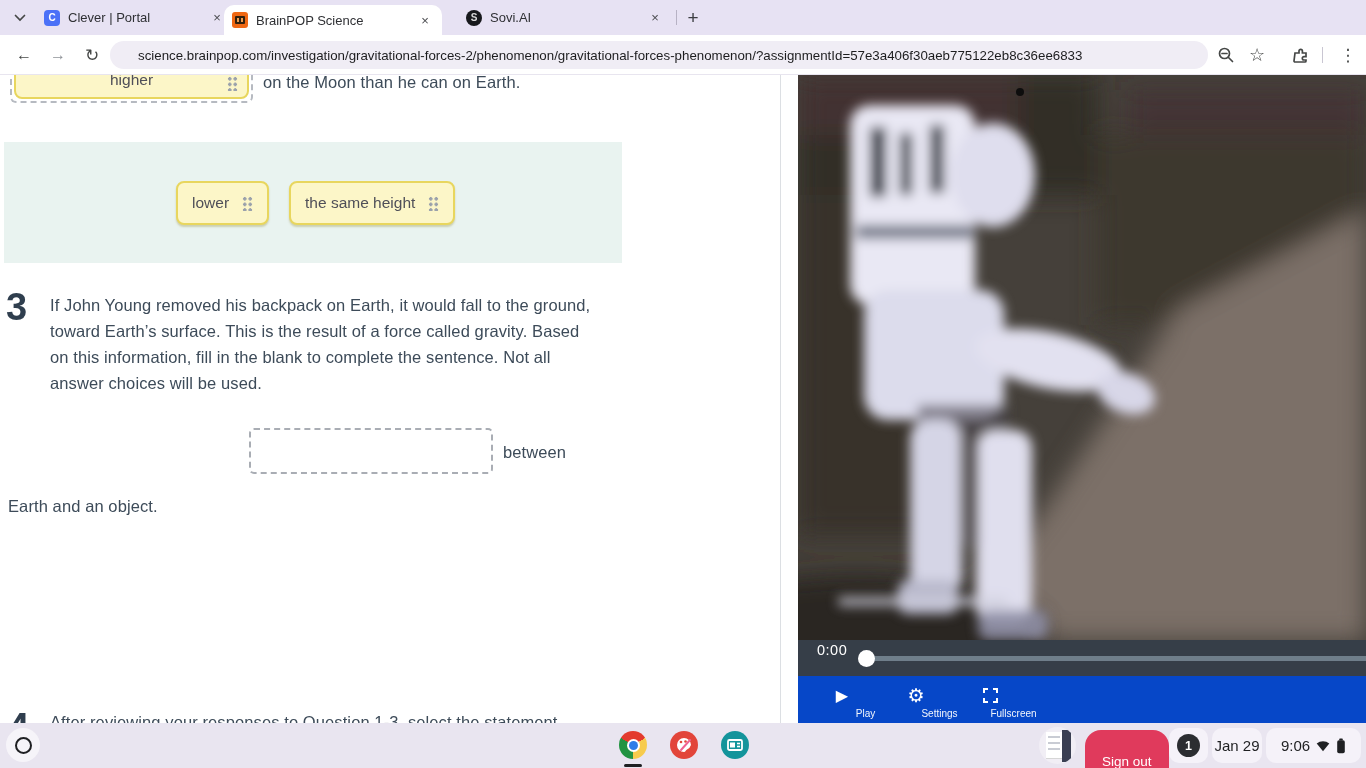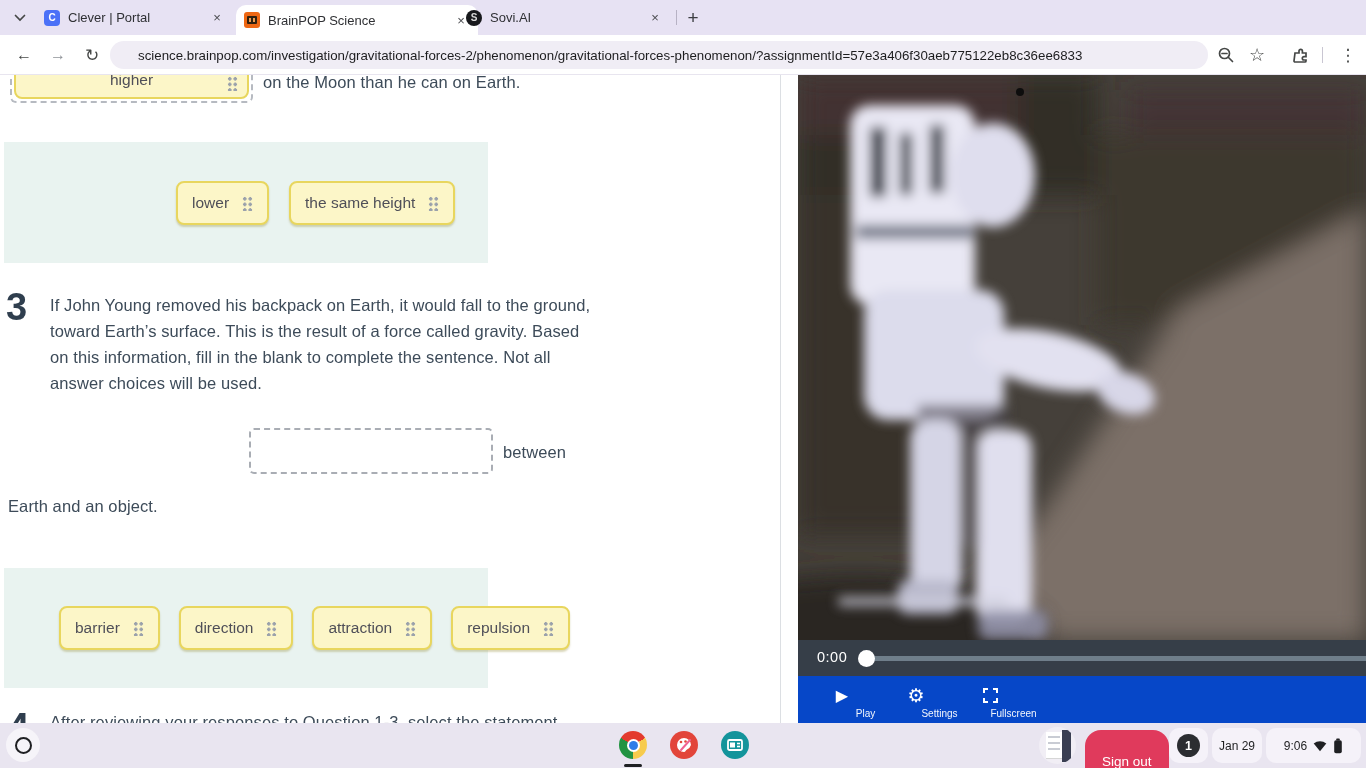--- a/index.html
+++ b/index.html
@@ -26,38 +26,38 @@
   #omnibox{position:absolute;left:110px;top:6px;width:1098px;height:28px;border-radius:14px;background:#f0edf5;display:flex;align-items:center;overflow:hidden;}
   #omnibox .url{font-size:13.3px;color:#1d1d1f;white-space:nowrap;margin-left:0;}
   .tool-right{position:absolute;top:8px;width:24px;height:24px;display:flex;align-items:center;justify-content:center;color:#454746;}
   .tool-sep{position:absolute;left:1322px;top:12px;width:1px;height:16px;background:#c9c6d2;}
   svg.lineicon{stroke:#454746;fill:none;stroke-width:1.7;stroke-linecap:round;}
   
   #quiz{position:absolute;top:75px;left:0;width:780px;height:648px;background:#fff;overflow:hidden;}
   #pane-divider{position:absolute;left:780px;top:75px;width:1px;height:648px;background:#dcdfe3;}
   .qtext{position:absolute;font-size:16.5px;color:#3d4b59;letter-spacing:.1px;}
   .qnum{position:absolute;font-size:38px;font-weight:800;color:#2f3e4e;line-height:1;}
-  .teal{position:absolute;left:4px;width:484px;background:#e9f3f0;display:flex;box-sizing:border-box;}
+  .teal{position:absolute;left:4px;width:618px;background:#e9f3f0;display:flex;box-sizing:border-box;}
   .chip{display:inline-flex;align-items:center;justify-content:center;gap:13px;height:44px;
         padding:0 14px;background:#fcf6c8;border:2px solid #e8d65e;border-radius:8px;box-sizing:border-box;
         box-shadow:0 2px 2px rgba(150,140,60,.35);cursor:grab;}
   .chip-label{font-size:15.5px;color:#4f4f58;}
   .handle{width:11px;height:16px;flex:0 0 11px;
         background-image:radial-gradient(circle,#9aa1ab 1.6px,transparent 1.9px);
         background-size:5.5px 5.6px;background-position:0 1px;}
   .dropzone{position:absolute;border:2px dashed #b6bac1;border-radius:6px;box-sizing:border-box;}
   #zone1{left:10px;top:-19px;width:243px;height:47px;padding:2px;}
   #zone1 .chip{width:100%;height:100%;position:relative;box-shadow:none;border-width:2px;}
   #zone1 .handle{position:absolute;right:9px;top:13px;}
   #blank3{left:249px;top:353px;width:244px;height:46px;border-width:2px;border-color:#a9adb4;border-radius:5px;}
   
   #player{position:absolute;left:798px;top:75px;width:568px;height:648px;background:#363e48;}
   #vframe{position:absolute;left:0;top:0;width:568px;height:565px;overflow:hidden;}
   #timebar{position:absolute;left:0;top:565px;width:568px;height:36px;background:#363e48;}
-  #timebar .time{position:absolute;left:19px;top:9px;color:#fff;font-size:14.5px;letter-spacing:.5px;}
+  #timebar .time{position:absolute;left:19px;top:2px;color:#fff;font-size:14.5px;letter-spacing:.5px;}
   #track{position:absolute;left:68px;right:0;top:16px;height:5px;background:#6f7e8a;}
   #thumb{position:absolute;left:60px;top:10px;width:17px;height:17px;border-radius:50%;background:#fff;cursor:pointer;}
   #bluebar{position:absolute;left:0;top:601px;width:568px;height:47px;background:#0647c8;}
   .vbtn{position:absolute;top:9px;display:flex;flex-direction:column;align-items:center;color:#fff;cursor:pointer;}
   .vbtn .ic{height:20px;display:flex;align-items:center;justify-content:center;font-size:16px;}
   .vbtn .lbl{font-size:10px;margin-top:3px;opacity:.95;margin-left:47px;}
   
   #shelf{position:absolute;left:0;top:723px;width:1366px;height:45px;background:#e9e5f0;}
   #launcher{position:absolute;left:6px;top:5px;width:34px;height:34px;border-radius:50%;background:#f6f4f9;display:flex;align-items:center;justify-content:center;}
   #launcher i{width:13px;height:13px;border:2.6px solid #1f2023;border-radius:50%;}
@@ -69,37 +69,37 @@
   .chrome-mid{width:13px;height:13px;border-radius:50%;background:#fff;display:flex;align-items:center;justify-content:center;}
   .chrome-in{width:9px;height:9px;border-radius:50%;background:#2f7de8;}
   .pill{position:absolute;top:5px;height:35px;border-radius:10px;background:#f5f2f9;display:flex;align-items:center;justify-content:center;cursor:pointer;}
   #signout{position:absolute;left:1085px;top:7px;height:31px;border-radius:16px;background:#e03a5c;color:#fff;
      font-size:13.5px;font-weight:500;display:flex;align-items:center;padding:16px 17px;cursor:pointer;}
   #avatar{position:absolute;left:1039px;top:4px;width:37px;height:37px;border-radius:50%;background:#f1eef5;overflow:hidden;cursor:pointer;}
   #avatar .pg{position:absolute;left:7px;top:5px;width:16px;height:27px;background:#fff;box-shadow:inset 0 -1px 0 #d6d6d6;}
   #avatar .pg i{display:block;height:2px;background:#c9ccd4;margin:4px 2px 0 2px;}
   #avatar .dk{position:absolute;left:23px;top:3px;width:9px;height:32px;background:#3a3f52;}
   .badge-circle{width:23px;height:23px;border-radius:50%;background:#2b2d31;color:#fff;font-size:12.5px;font-weight:700;display:flex;align-items:center;justify-content:center;}
-  .pill-text{font-size:12px;color:#1e1f21;font-weight:500;}
+  .pill-text{font-size:15px;color:#1e1f21;font-weight:500;}
 </style>
 </head>
 <body>
 
 <div id="tabstrip">
   <div class="strip-btn" style="left:8px">
     <svg width="12" height="8" viewBox="0 0 12 8" class="lineicon">
         <polyline points="1.5,1.5 6,6 10.5,1.5"></polyline>
       </svg>
   </div>
   <div class="tab" style="left:36px;width:198px">
     <span class="favicon fav-clever">C</span>
     <span class="tab-label">Clever | Portal</span>
     <span class="tab-close">×</span>
   </div>
-  <div class="tab active" style="left:236px;width:242px">
+  <div class="tab active" style="left:224px;width:218px">
     <span class="favicon fav-bpop">
         <i></i>
       </span>
     <span class="tab-label">BrainPOP Science</span>
     <span class="tab-close">×</span>
   </div>
   <div class="tab" style="left:458px;width:214px">
     <span class="favicon fav-sovi">S</span>
     <span class="tab-label">Sovi.AI</span>
     <span class="tab-close">×</span>
@@ -161,38 +161,20 @@
     </div>
   </div>
 
   <div class="qnum" style="left:6px;top:213px">3</div>
   <div class="qtext" style="left:50px;top:217px;width:552px;line-height:26px">If John Young removed his backpack on Earth, it would fall to the ground, toward Earth’s surface. This is the result of a force called gravity. Based on this information, fill in the blank to complete the sentence. Not all answer choices will be used.</div>
 
   <div class="dropzone" id="blank3"></div>
   <div class="qtext" style="left:503px;top:368px">between</div>
   <div class="qtext" style="left:8px;top:422px">Earth and an object.</div>
 
-  <div class="teal" style="top:493px;height:120px;padding:38px 0 0 55px;gap:19px">
-    <div class="chip">
-      <span class="chip-label">barrier</span>
-      <span class="handle"></span>
-    </div>
-    <div class="chip">
-      <span class="chip-label">direction</span>
-      <span class="handle"></span>
-    </div>
-    <div class="chip">
-      <span class="chip-label">attraction</span>
-      <span class="handle"></span>
-    </div>
-    <div class="chip">
-      <span class="chip-label">repulsion</span>
-      <span class="handle"></span>
-    </div>
-  </div>
 
   <div class="qnum" style="left:8px;top:633px">4</div>
   <div class="qtext" style="left:50px;top:638px;width:560px;white-space:nowrap;overflow:hidden">After reviewing your responses to Question 1-3, select the statement</div>
 </div>
 <div id="pane-divider"></div>
 
 <div id="player">
   <div id="vframe">
     <svg width="568" height="565" viewBox="0 0 568 565">
       <defs>

